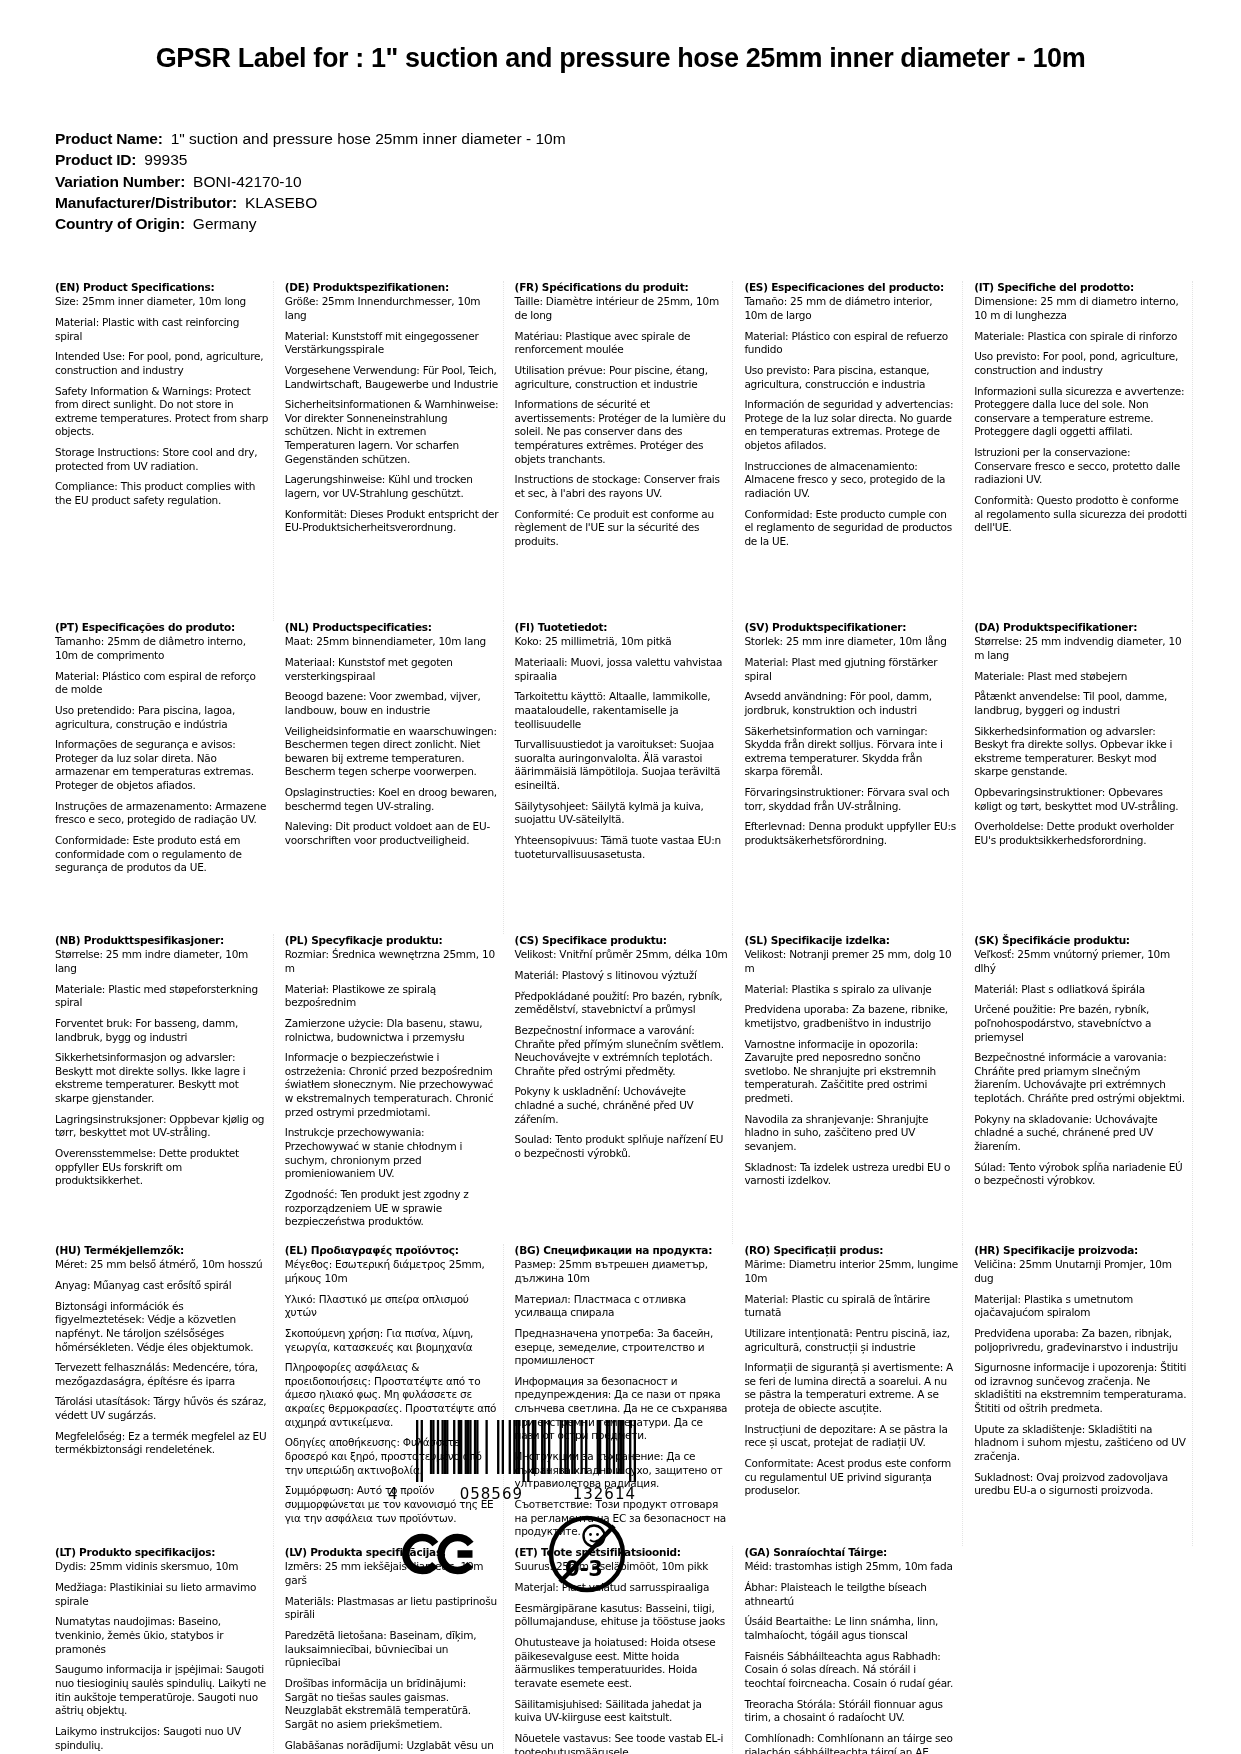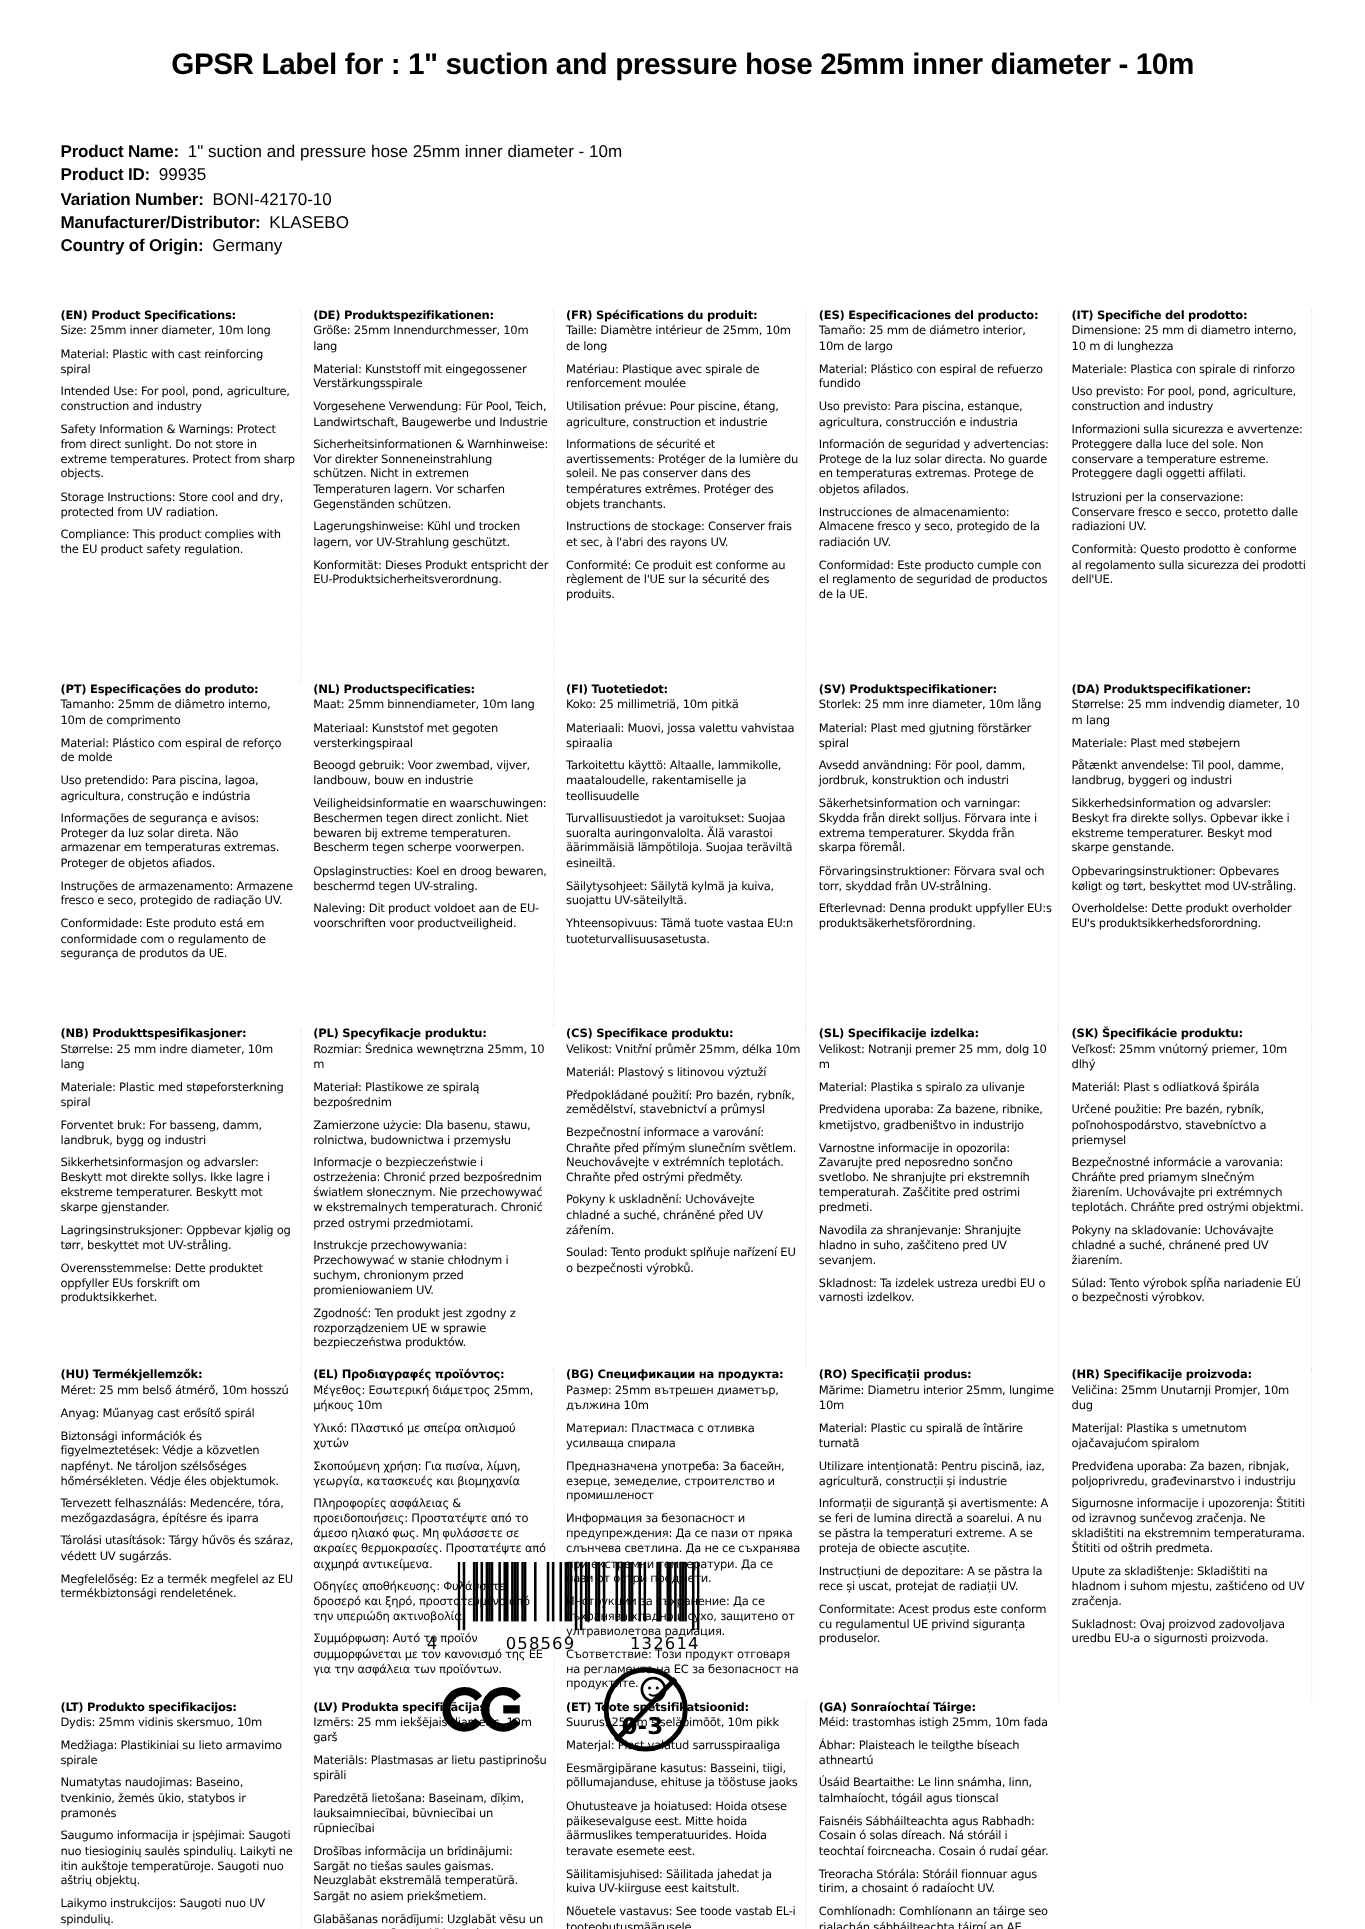--- a/index.html
+++ b/index.html
@@ -97,21 +97,21 @@
         <p>Material: Plástico com espiral de reforço de molde</p>
         <p>Uso pretendido: Para piscina, lagoa, agricultura, construção e indústria</p>
         <p>Informações de segurança e avisos: Proteger da luz solar direta. Não armazenar em temperaturas extremas. Proteger de objetos afiados.</p>
         <p>Instruções de armazenamento: Armazene fresco e seco, protegido de radiação UV.</p>
         <p>Conformidade: Este produto está em conformidade com o regulamento de segurança de produtos da UE.</p>
       </div>
       <div class="block">
         <div class="block-heading">(NL) Productspecificaties:</div>
         <p>Maat: 25mm binnendiameter, 10m lang</p>
         <p>Materiaal: Kunststof met gegoten versterkingspiraal</p>
-        <p>Beoogd gebruik: Voor zwembad, vijver, landbouw, bouw en industrie</p>
+        <p>Beoogd bazene: Voor zwembad, vijver, landbouw, bouw en industrie</p>
         <p>Veiligheidsinformatie en waarschuwingen: Beschermen tegen direct zonlicht. Niet bewaren bij extreme temperaturen. Bescherm tegen scherpe voorwerpen.</p>
         <p>Opslaginstructies: Koel en droog bewaren, beschermd tegen UV-straling.</p>
         <p>Naleving: Dit product voldoet aan de EU-voorschriften voor productveiligheid.</p>
       </div>
       <div class="block">
         <div class="block-heading">(FI) Tuotetiedot:</div>
         <p>Koko: 25 millimetriä, 10m pitkä</p>
         <p>Materiaali: Muovi, jossa valettu vahvistaa spiraalia</p>
         <p>Tarkoitettu käyttö: Altaalle, lammikolle, maataloudelle, rakentamiselle ja teollisuudelle</p>
         <p>Turvallisuustiedot ja varoitukset: Suojaa suoralta auringonvalolta. Älä varastoi äärimmäisiä lämpötiloja. Suojaa teräviltä esineiltä.</p>

